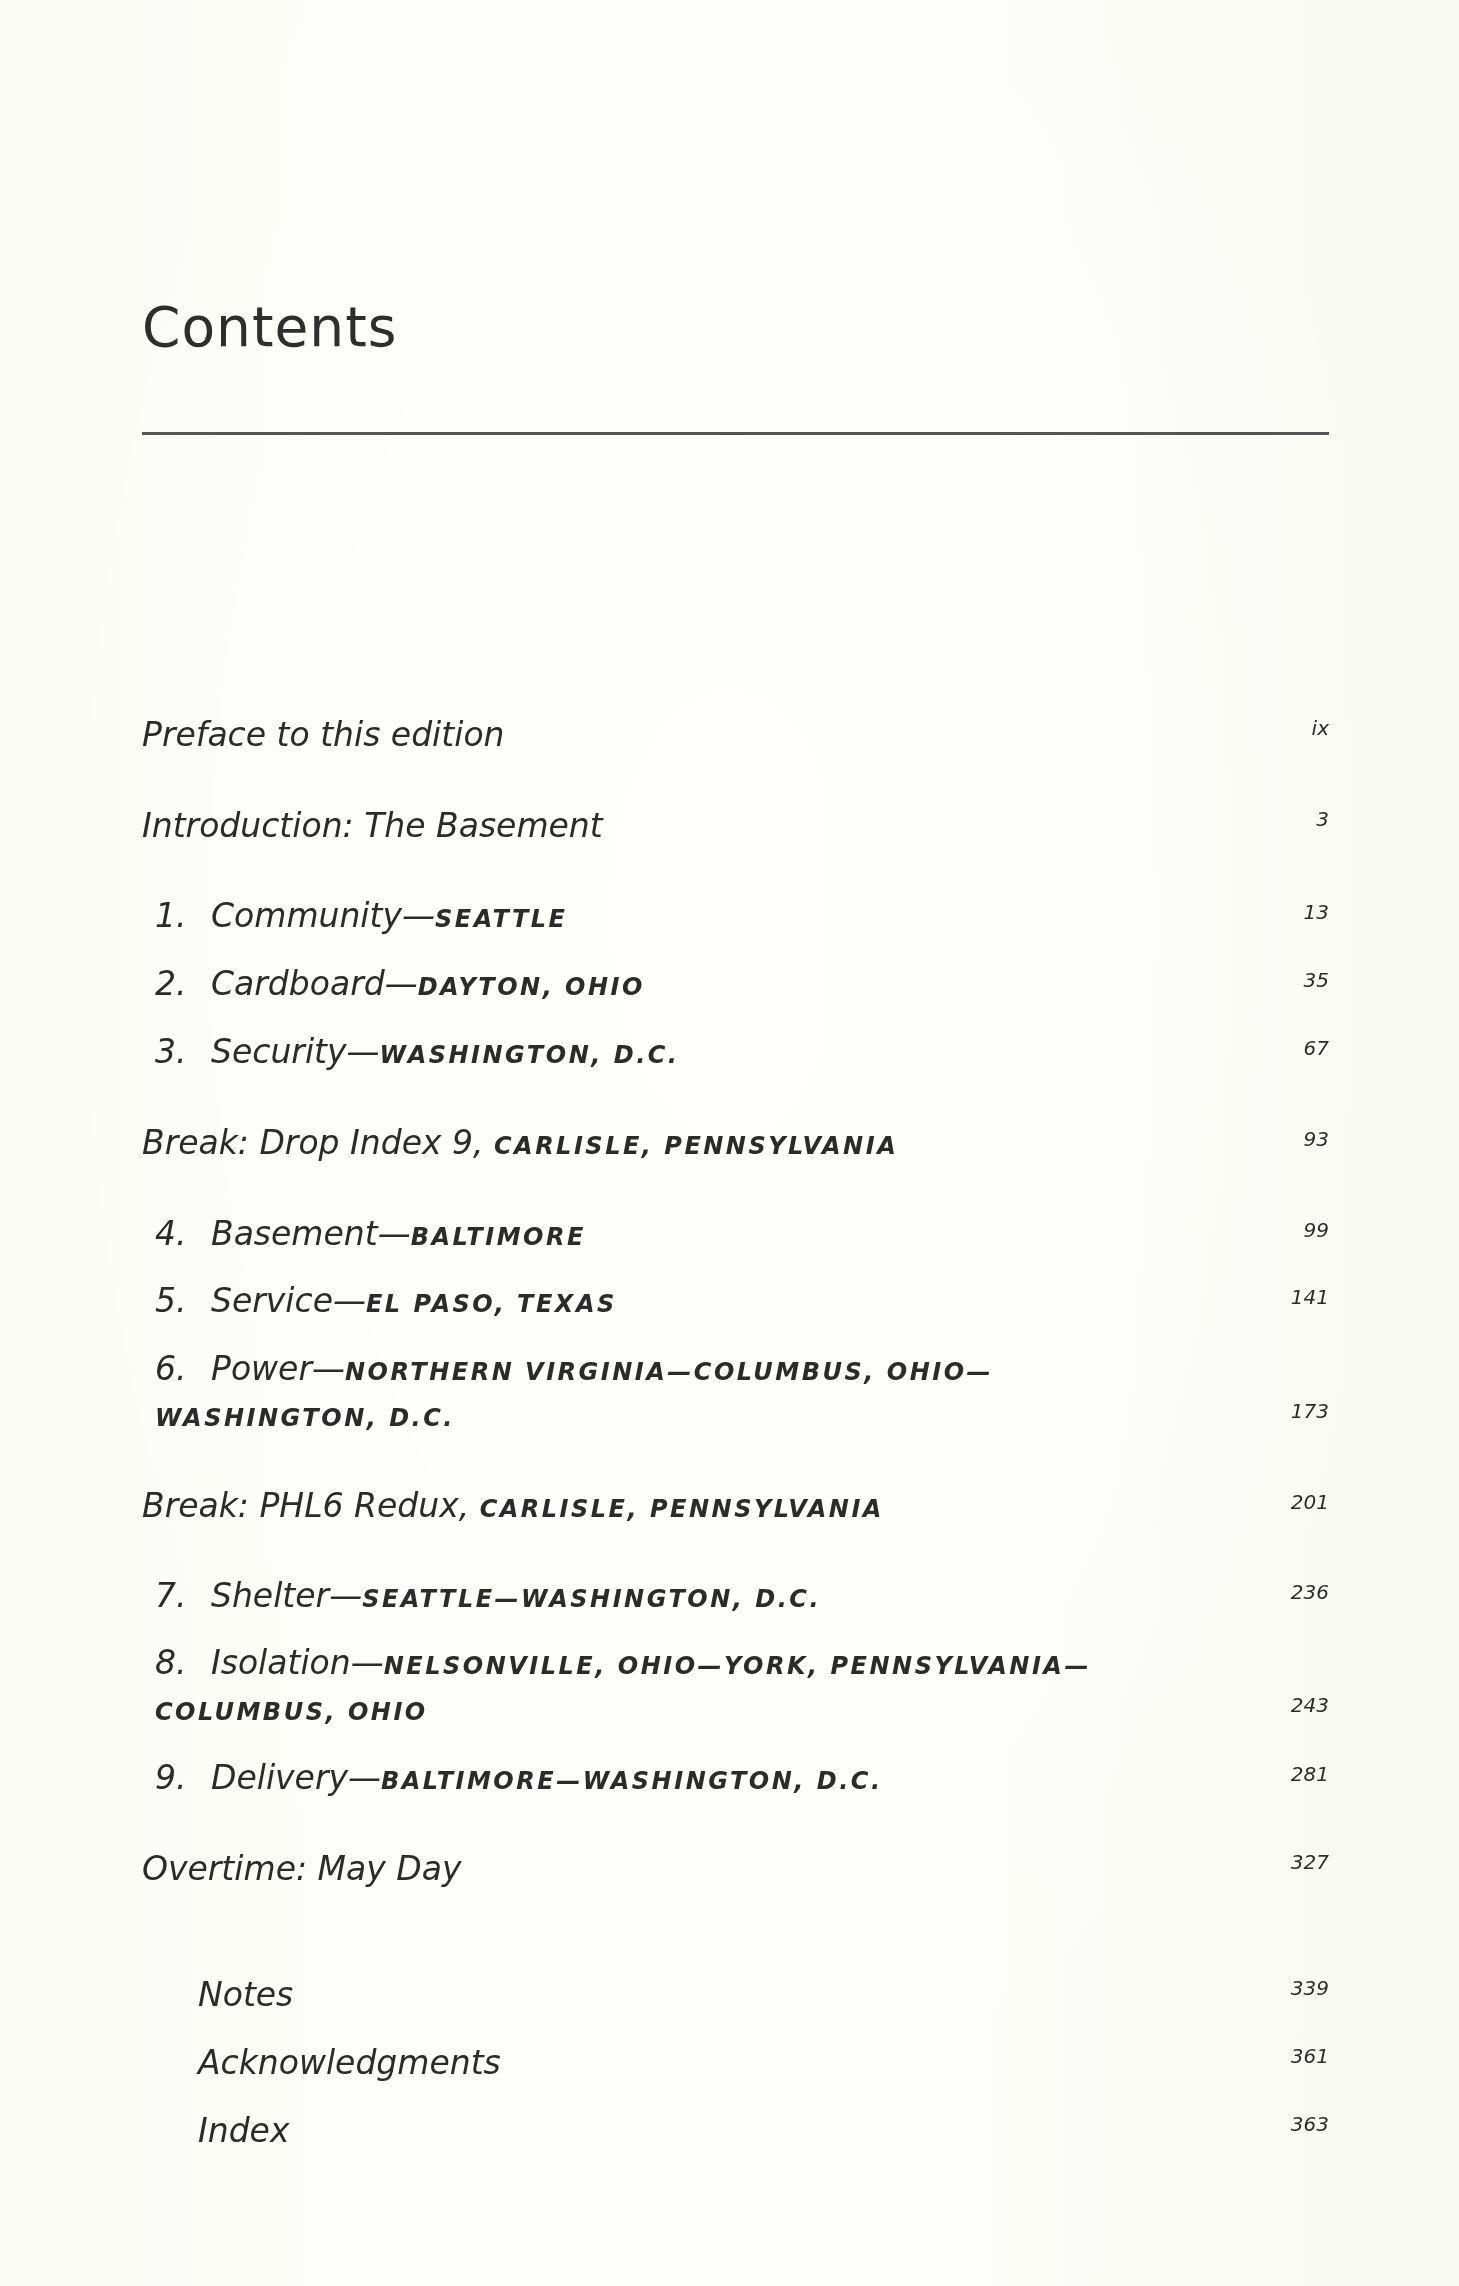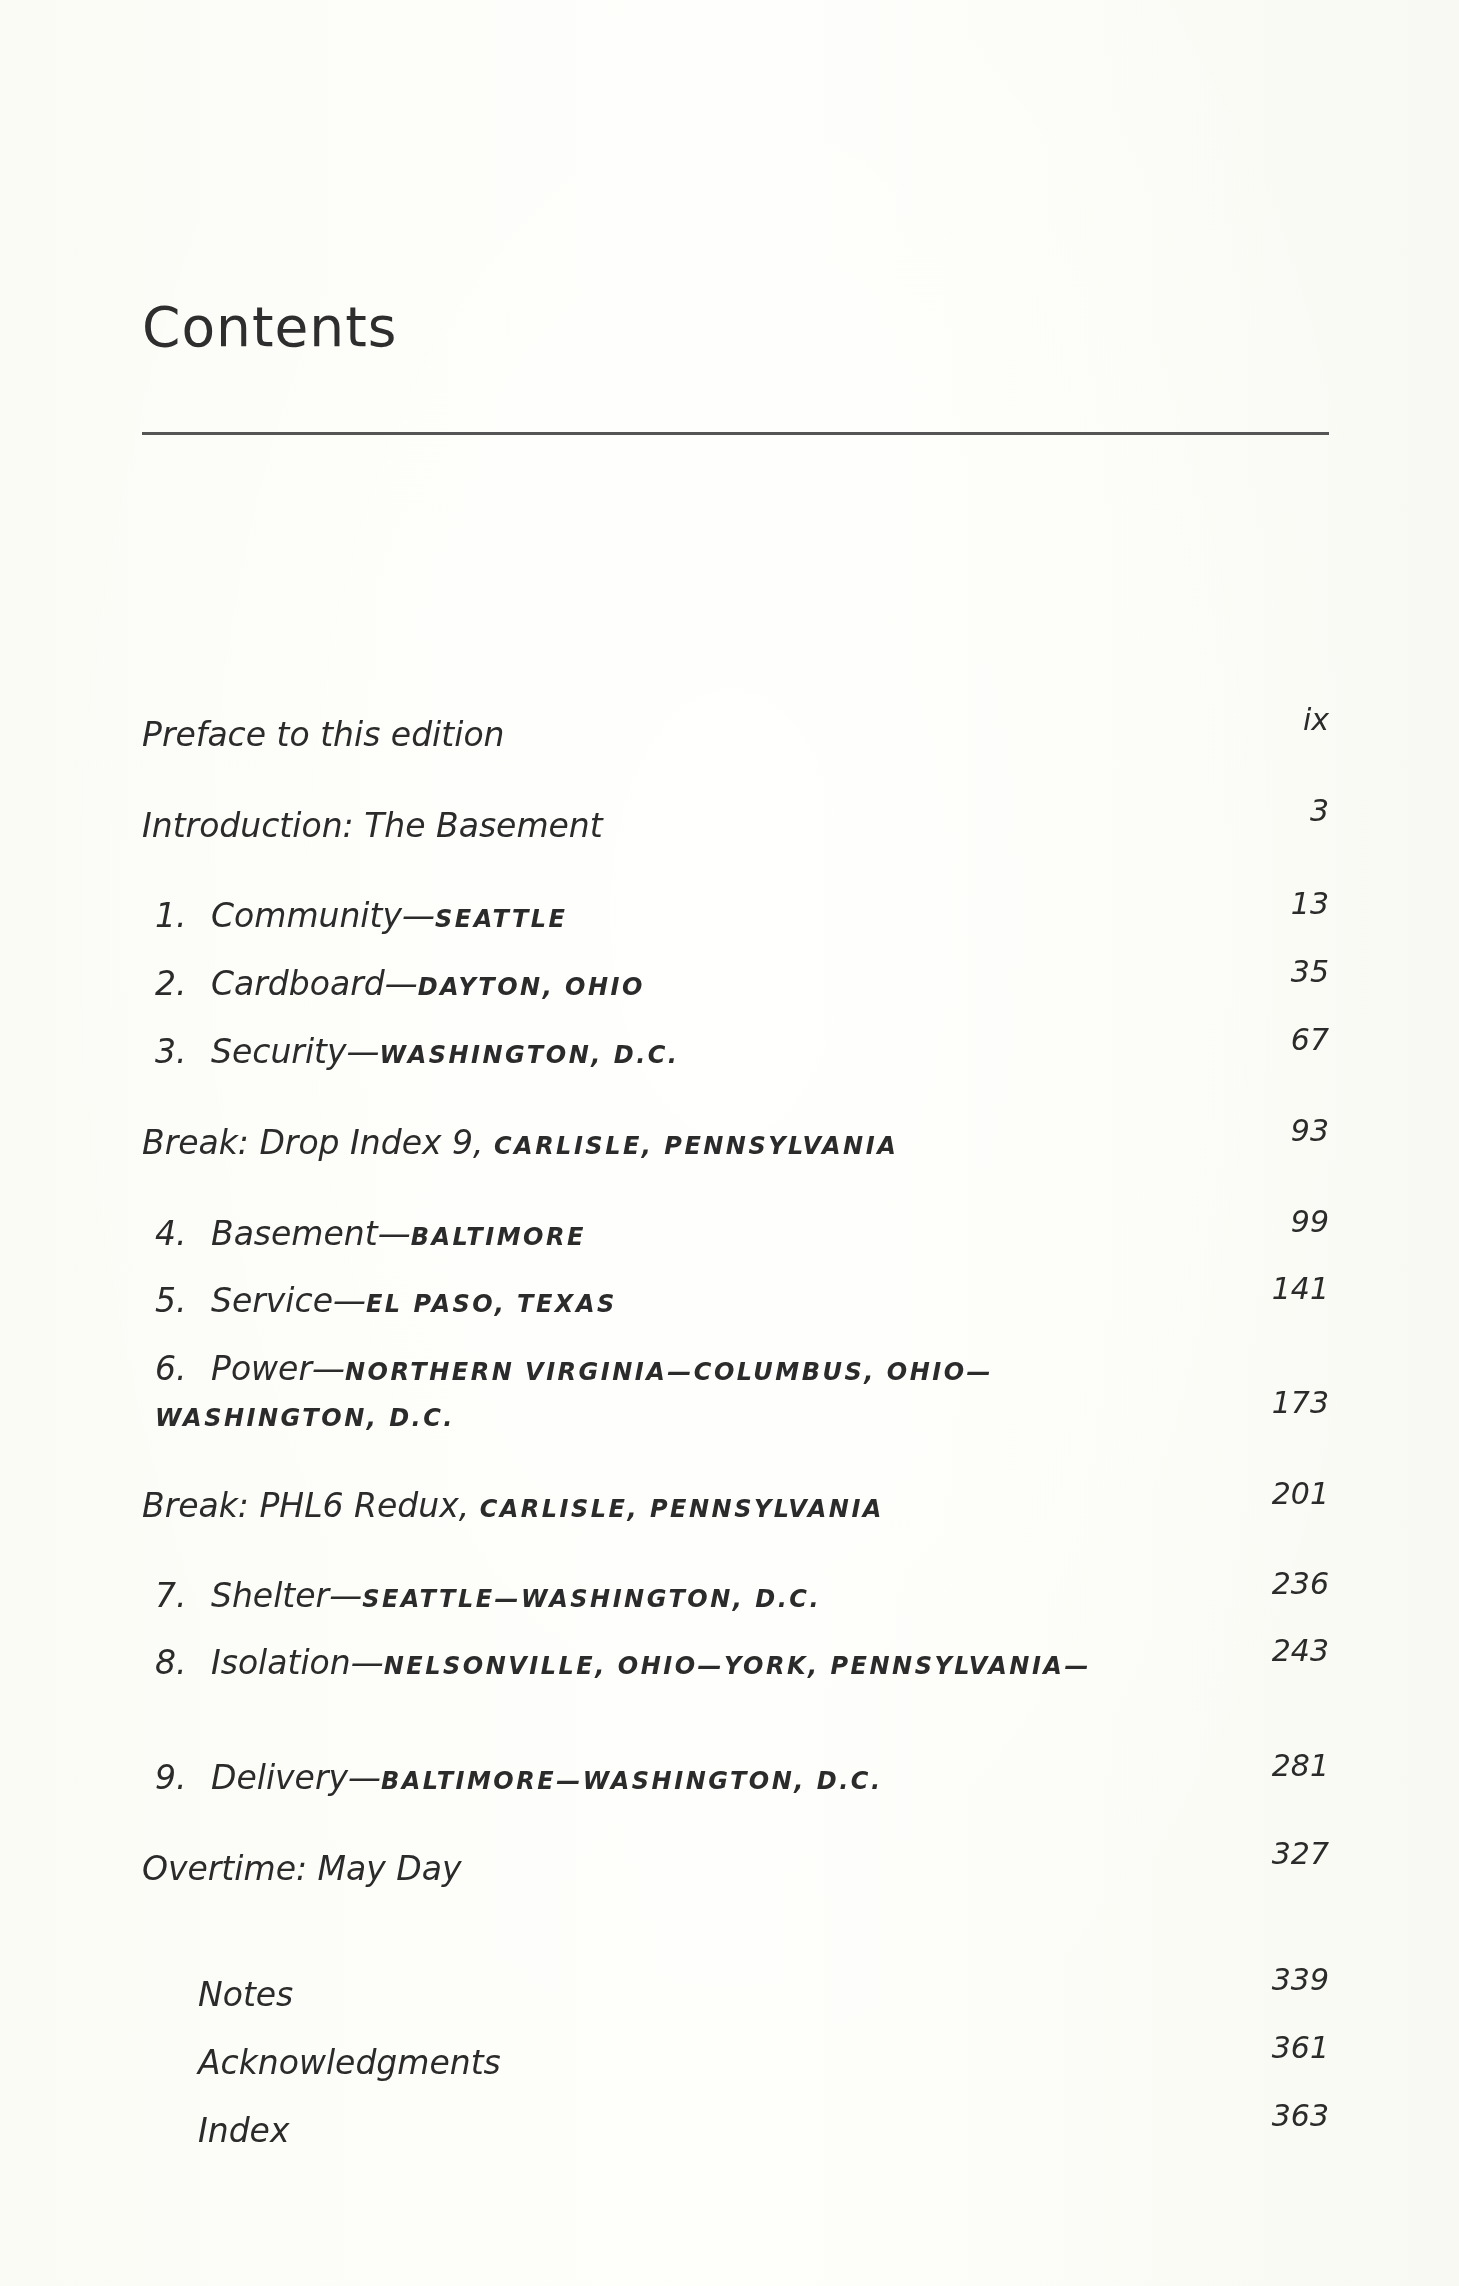--- a/index.html
+++ b/index.html
@@ -70,22 +70,22 @@
   }
   .entry .place {
     font-size: 24px;
     font-weight: bold;
     letter-spacing: 2.5px;
     text-transform: uppercase;
   }
   .entry .page {
     position: absolute;
     right: 0;
-    bottom: 15px;
-    font-size: 30px;
+    bottom: 7px;
+    font-size: 20px;
     text-align: left;
   }
   .line2 {
     display: block;
   }
 </style>
 </head>
 <body>
 
 <div class="page-shade"></div>
@@ -142,21 +142,21 @@
   <span class="main"><span>Break: PHL6 Redux, </span><span class="place">CARLISLE, PENNSYLVANIA</span></span>
   <span class="page">201</span>
 </div>
 
 <div class="entry numbered" style="top:1573px">
   <span class="main"><span class="num">7.</span><span>Shelter</span><span>—</span><span class="place">SEATTLE—WASHINGTON, D.C.</span></span>
   <span class="page">236</span>
 </div>
 
 <div class="entry numbered" style="top:1640px">
-  <span class="main"><span class="num">8.</span><span>Isolation</span><span>—</span><span class="place">NELSONVILLE, OHIO—YORK, PENNSYLVANIA—</span></span>
+  <span class="main"><span class="num">8.</span><span>Isolation</span><span>—</span><span class="place">NELSONVILLE, OHIO—YORK, PENNSYLVANIA—</span><span class="place line2">COLUMBUS, OHIO</span></span>
   <span class="page">243</span>
 </div>
 
 <div class="entry numbered" style="top:1755px">
   <span class="main"><span class="num">9.</span><span>Delivery</span><span>—</span><span class="place">BALTIMORE—WASHINGTON, D.C.</span></span>
   <span class="page">281</span>
 </div>
 
 <div class="entry" style="top:1846px">
   <span class="main"><span>Overtime: May Day</span></span>

